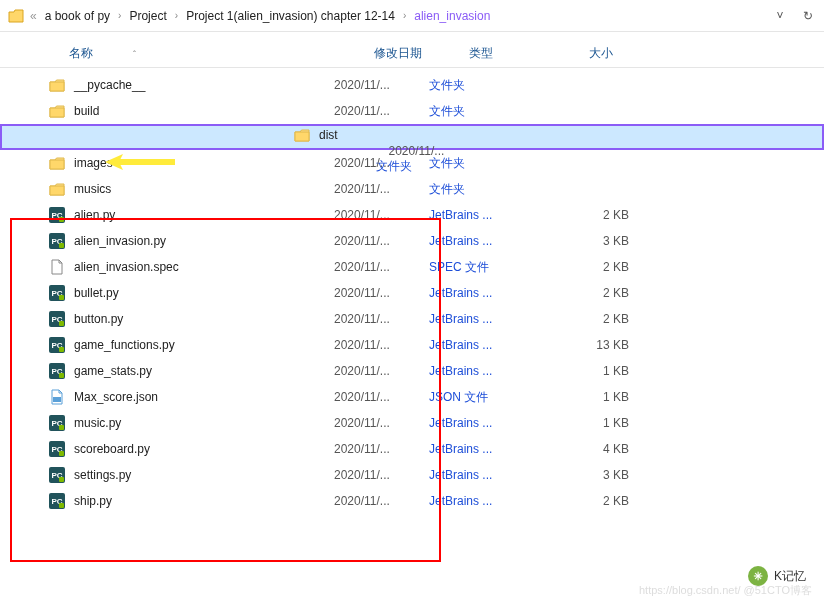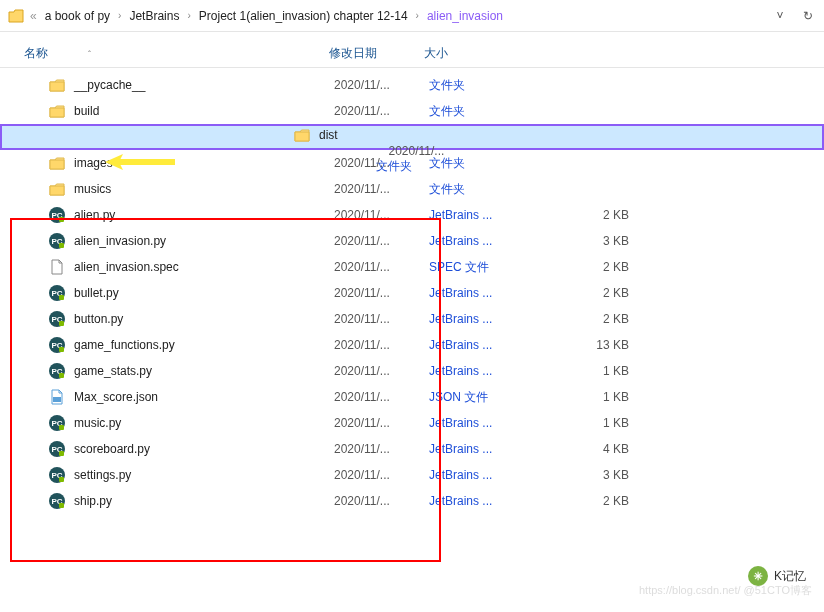--- a/index.html
+++ b/index.html
@@ -5,36 +5,36 @@
 *{box-sizing:border-box;margin:0;padding:0;font-family:"Microsoft YaHei","Segoe UI",sans-serif;font-size:12px;}
 body{width:824px;height:612px;background:#fff;position:relative;overflow:hidden;}
 .toolbar{height:32px;display:flex;align-items:center;border-bottom:1px solid #e5e5e5;background:#fff;padding:0 4px;}
 .nav-btn{width:24px;height:24px;display:flex;align-items:center;justify-content:center;color:#666;}
 .sep{color:#999;margin:0 2px;}
 .crumb{padding:4px 6px;white-space:nowrap;color:#222;}
 .crumb.curr{color:#8b5cf6;}
 .chev{color:#888;margin:0 2px;font-size:10px;}
 .spacer{flex:1;}
 .tool-icn{width:24px;height:24px;display:flex;align-items:center;justify-content:center;color:#555;margin-left:4px;}
-.headers{display:flex;height:28px;align-items:center;border-bottom:1px solid #e5e5e5;color:#1a5490;padding-left:24px;margin-top:8px;}
+.headers{display:flex;height:28px;align-items:center;border-bottom:1px solid #e5e5e5;color:#1a5490;padding-left:69px;margin-top:8px;}
 .h-name{width:305px;display:flex;align-items:center;gap:40px;}
 .h-date{width:95px;}
 .h-type{width:120px;}
 .h-size{width:80px;}
 .sortarr{color:#888;font-size:9px;}
 .filelist{padding-top:4px;position:relative;}
 .row{display:flex;height:26px;align-items:center;padding-left:48px;color:#222;position:relative;}
 .row.sel{background:#cce8ff;border:2px solid #8b5cf6;flex-direction:column;}
 .icn{width:18px;height:18px;margin-right:8px;display:flex;align-items:center;justify-content:center;}
 .c-name{width:286px;display:flex;align-items:center;}
 .c-date{width:95px;color:#555;}
 .c-type{width:120px;color:#1d4ed8;}
 .c-size{width:80px;color:#555;text-align:right;}
 .folder-ico svg{width:16px;height:14px;}
-.py-ico{width:16px;height:16px;background:#21535b;color:#fff;font-size:8px;font-weight:bold;display:flex;align-items:center;justify-content:center;border-radius:8px;position:relative;}
+.py-ico{width:16px;height:16px;background:#21535b;color:#fff;font-size:8px;font-weight:bold;display:flex;align-items:center;justify-content:center;border-radius:2px;position:relative;}
 .py-ico::after{content:"";position:absolute;width:5px;height:5px;background:#7fba00;bottom:1px;right:1px;border-radius:1px;}
 .file-ico svg{width:14px;height:16px;}
 .json-ico svg{width:14px;height:16px;}
 .redbox{position:absolute;border:2px solid #ff0000;left:10px;top:218px;width:431px;height:344px;pointer-events:none;}
 .arrow{position:absolute;left:105px;top:152px;pointer-events:none;}
 .wm{position:absolute;right:18px;bottom:26px;display:flex;align-items:center;gap:6px;color:#333;font-size:14px;}
 .wm-ico{width:20px;height:20px;background:#7cb342;border-radius:50%;display:flex;align-items:center;justify-content:center;color:#fff;font-size:11px;font-weight:bold;}
 .url{position:absolute;right:12px;bottom:14px;color:#ddd;font-size:11px;}
 </style>
 </head>
@@ -42,36 +42,37 @@
 
 <div class="toolbar">
   <div class="nav-btn">
     <svg width="16" height="14" viewBox="0 0 16 14">
         <path d="M1 3 L6 3 L7 1 L15 1 L15 13 L1 13 Z" fill="#ffd76a" stroke="#daa520"></path>
       </svg>
   </div>
   <span class="sep">«</span>
   <span class="crumb">a book of py</span>
   <span class="chev">›</span>
-  <span class="crumb">JetBrains</span>
+  <span class="crumb">Project</span>
   <span class="chev">›</span>
   <span class="crumb">Project 1(alien_invasion) chapter 12-14</span>
   <span class="chev">›</span>
   <span class="crumb curr">alien_invasion</span>
   <div class="spacer"></div>
   <div class="tool-icn">˅</div>
   <div class="tool-icn">↻</div>
 </div>
 
 <div class="headers">
   <div class="h-name">
       <span>名称</span>
       <span class="sortarr">ˆ</span>
     </div>
   <div class="h-date">修改日期</div>
+  <div class="h-type">类型</div>
   <div class="h-size">大小</div>
 </div>
 
 <div class="filelist" id="filelist">
     <div class="row">
       <div class="c-name">
         <div class="icn folder-ico">
           <svg viewBox="0 0 16 14">
             <path d="M1 4 L6 4 L7.5 2 L15 2 L15 13 L1 13 Z" fill="#ffe08a" stroke="#e0b84a"></path>
             <path d="M1 4 L15 4 L15 13 L1 13 Z" fill="#ffd76a" stroke="#e0b84a"></path>

